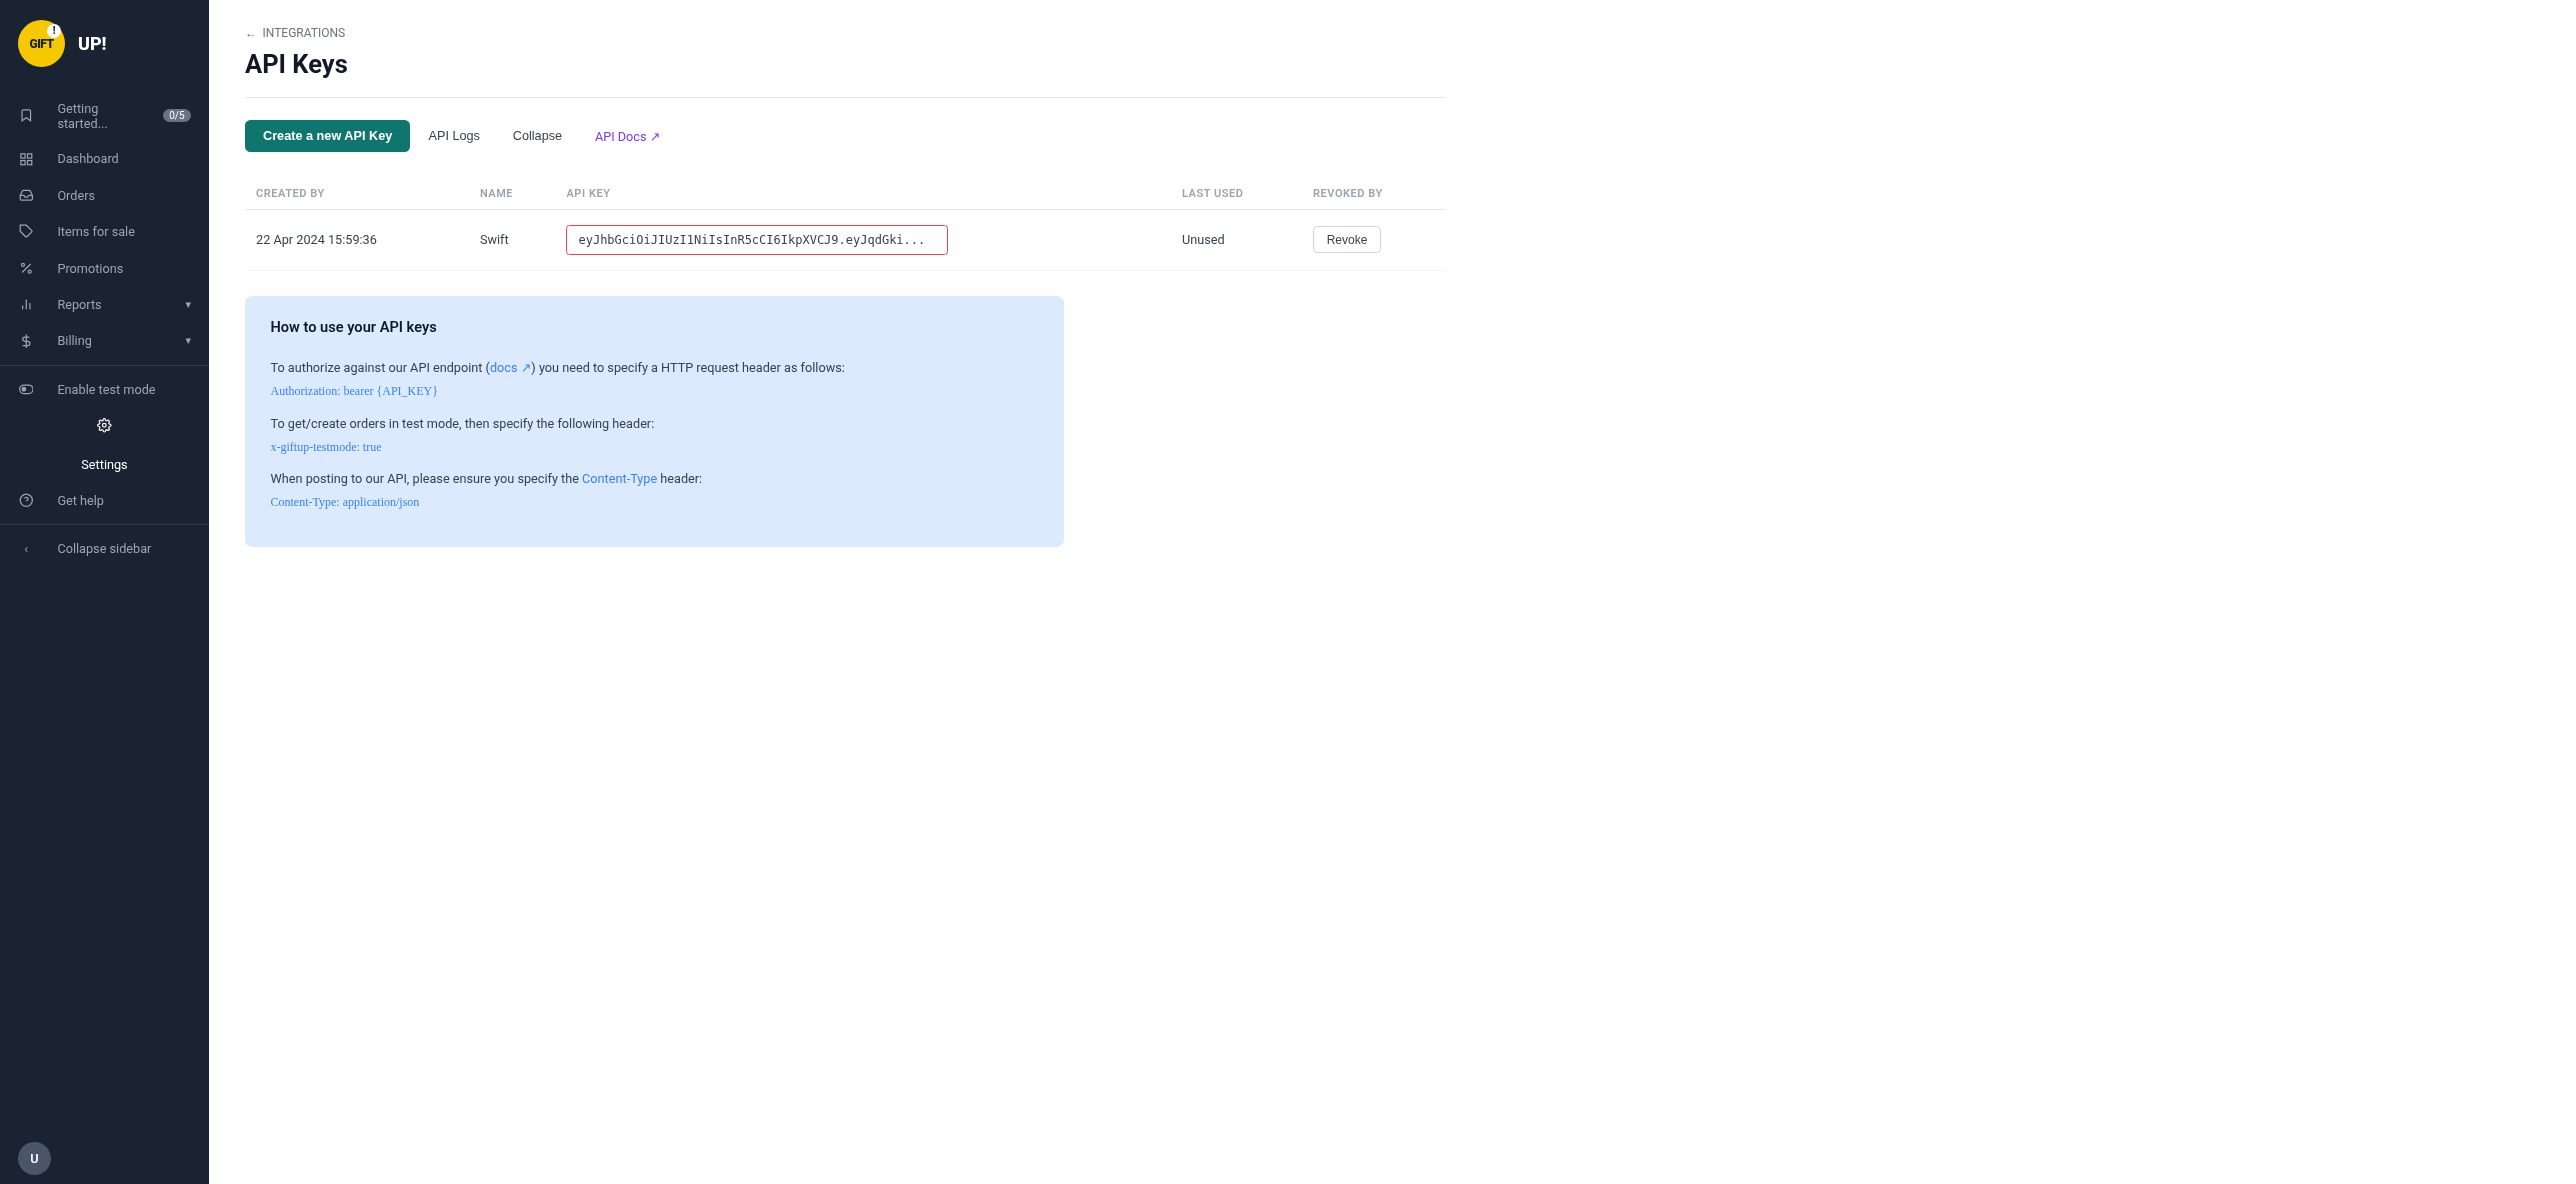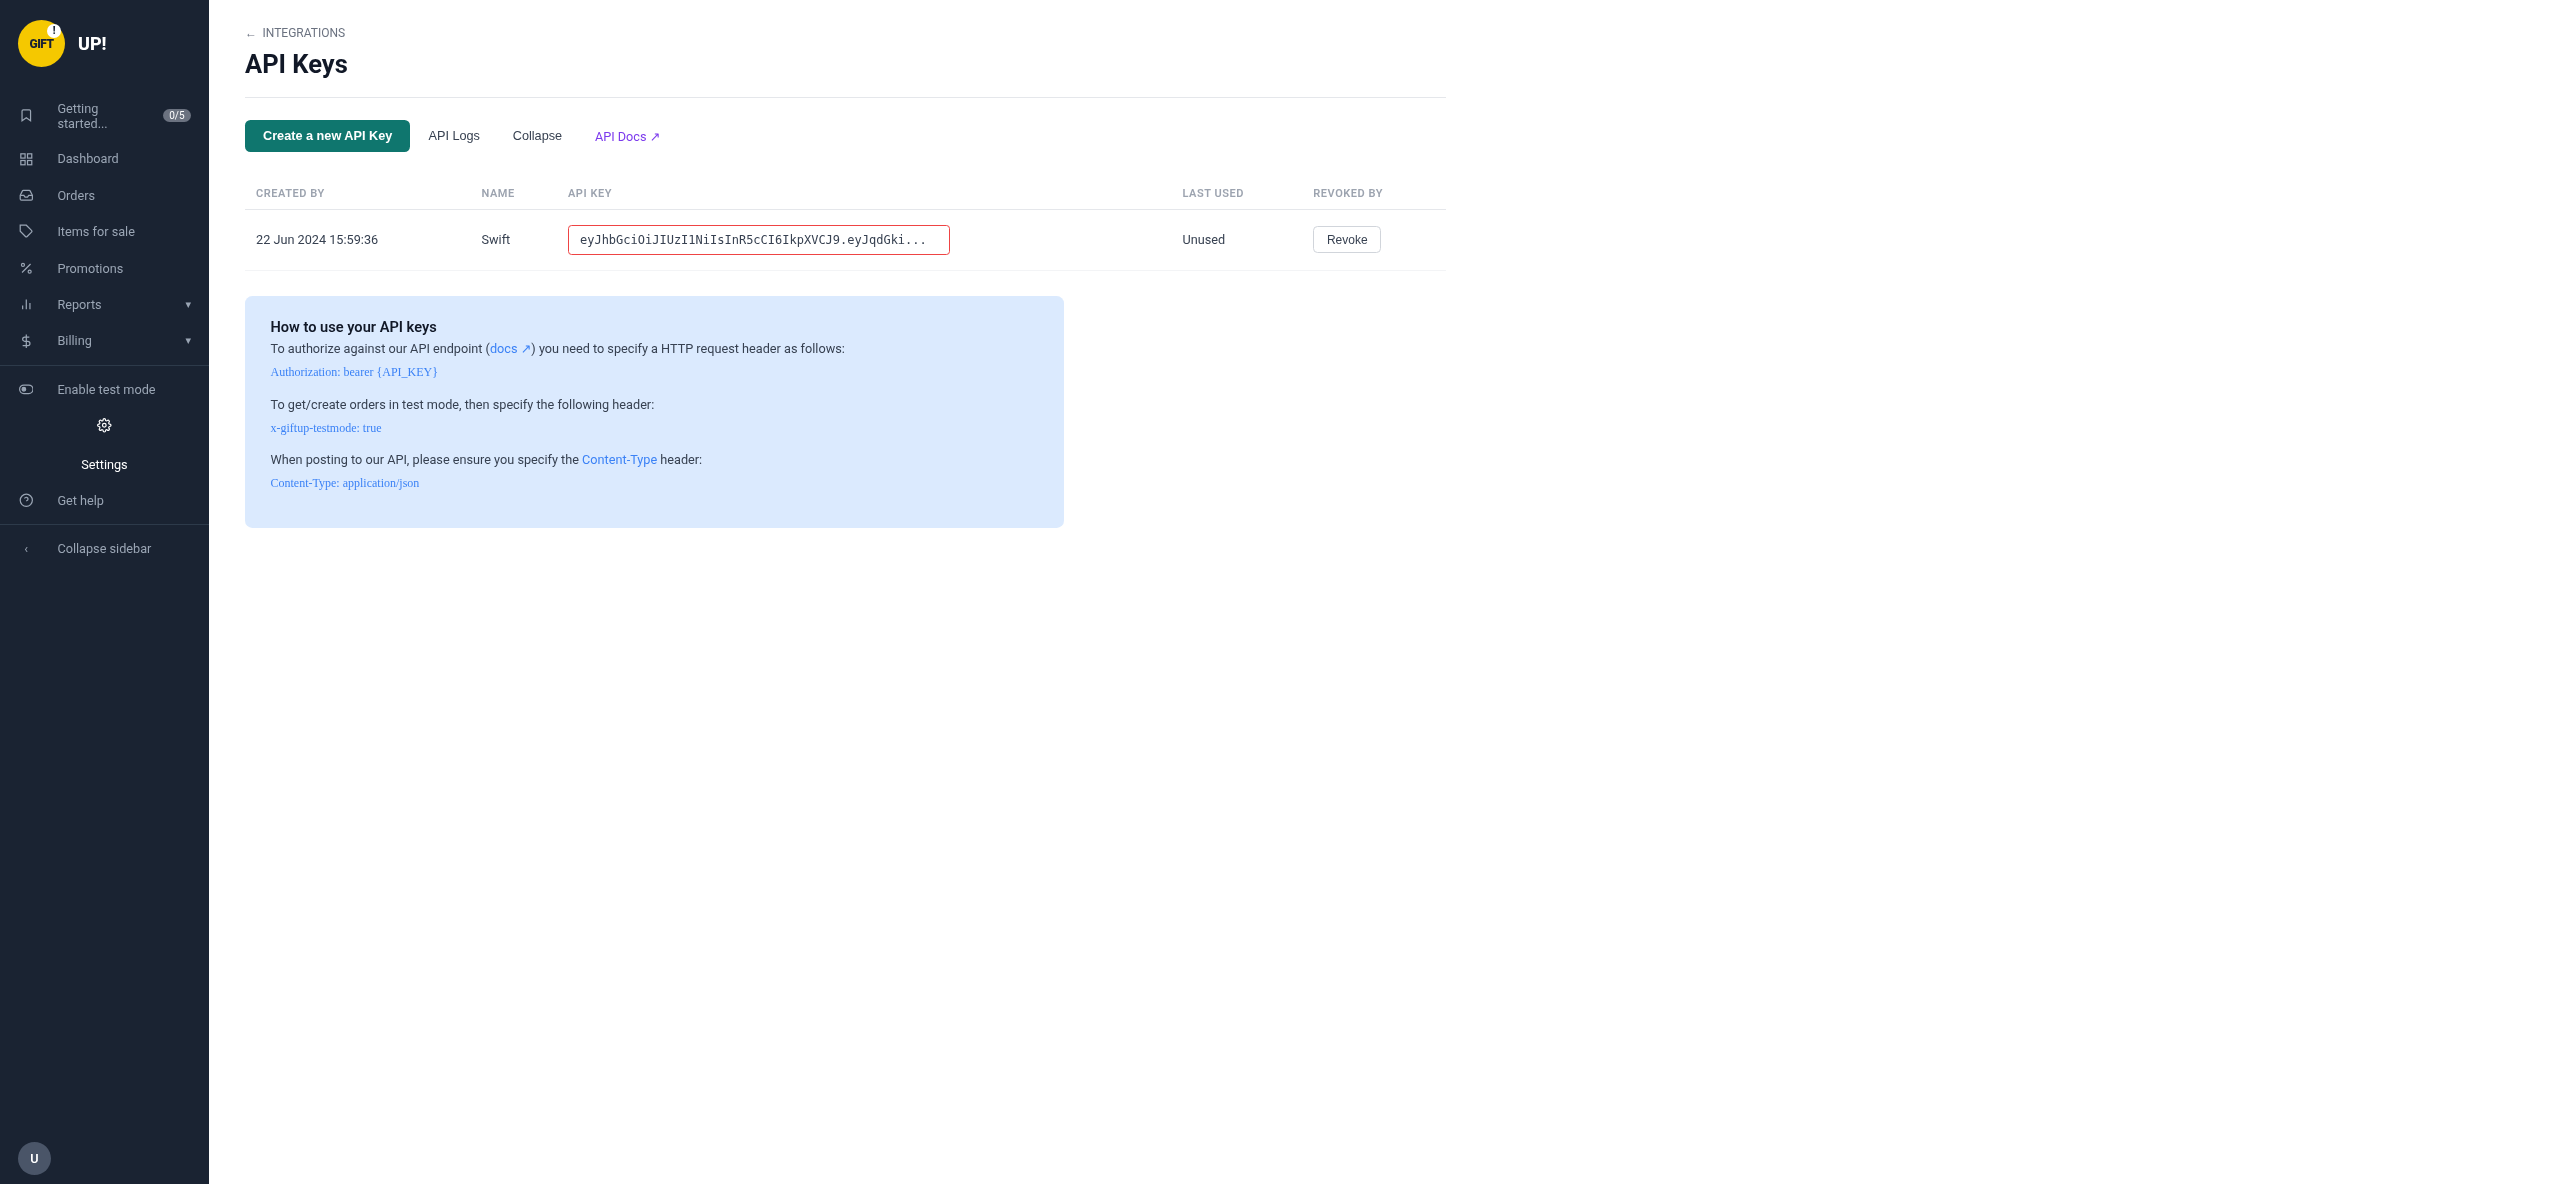--- a/index.html
+++ b/index.html
@@ -239,21 +239,21 @@
     .info-box {
       background: #dbeafe;
       border-radius: 7.3px;
       padding: 22px 25.5px;
       max-width: 819px;
     }
     .info-box h3 {
       font-size: 14.6px;
       font-weight: 600;
       color: #111827;
-      margin-bottom: 3px;
+      margin-bottom: 22px;
     }
     .info-box p {
       font-size: 12.7px;
       color: #374151;
       line-height: 1.6;
       margin-bottom: 5.5px;
     }
     .info-box .code-block {
       font-family: Liberation Serif, serif;
       font-size: 12px;
@@ -423,21 +423,21 @@
         <tr>
           <th>CREATED BY</th>
           <th>NAME</th>
           <th>API KEY</th>
           <th>LAST USED</th>
           <th>REVOKED BY</th>
         </tr>
       </thead>
       <tbody>
         <tr>
-          <td class="td-created">22 Jun 2024 15:59:36</td>
+          <td class="td-created">22 Apr 2024 15:59:36</td>
           <td>Swift</td>
           <td>
             <span class="td-apikey">eyJhbGciOiJIUzI1NiIsInR5cCI6IkpXVCJ9.eyJqdGki...</span>
           </td>
           <td>Unused</td>
           <td>
             <button class="revoke-btn">Revoke</button>
           </td>
         </tr>
       </tbody>

